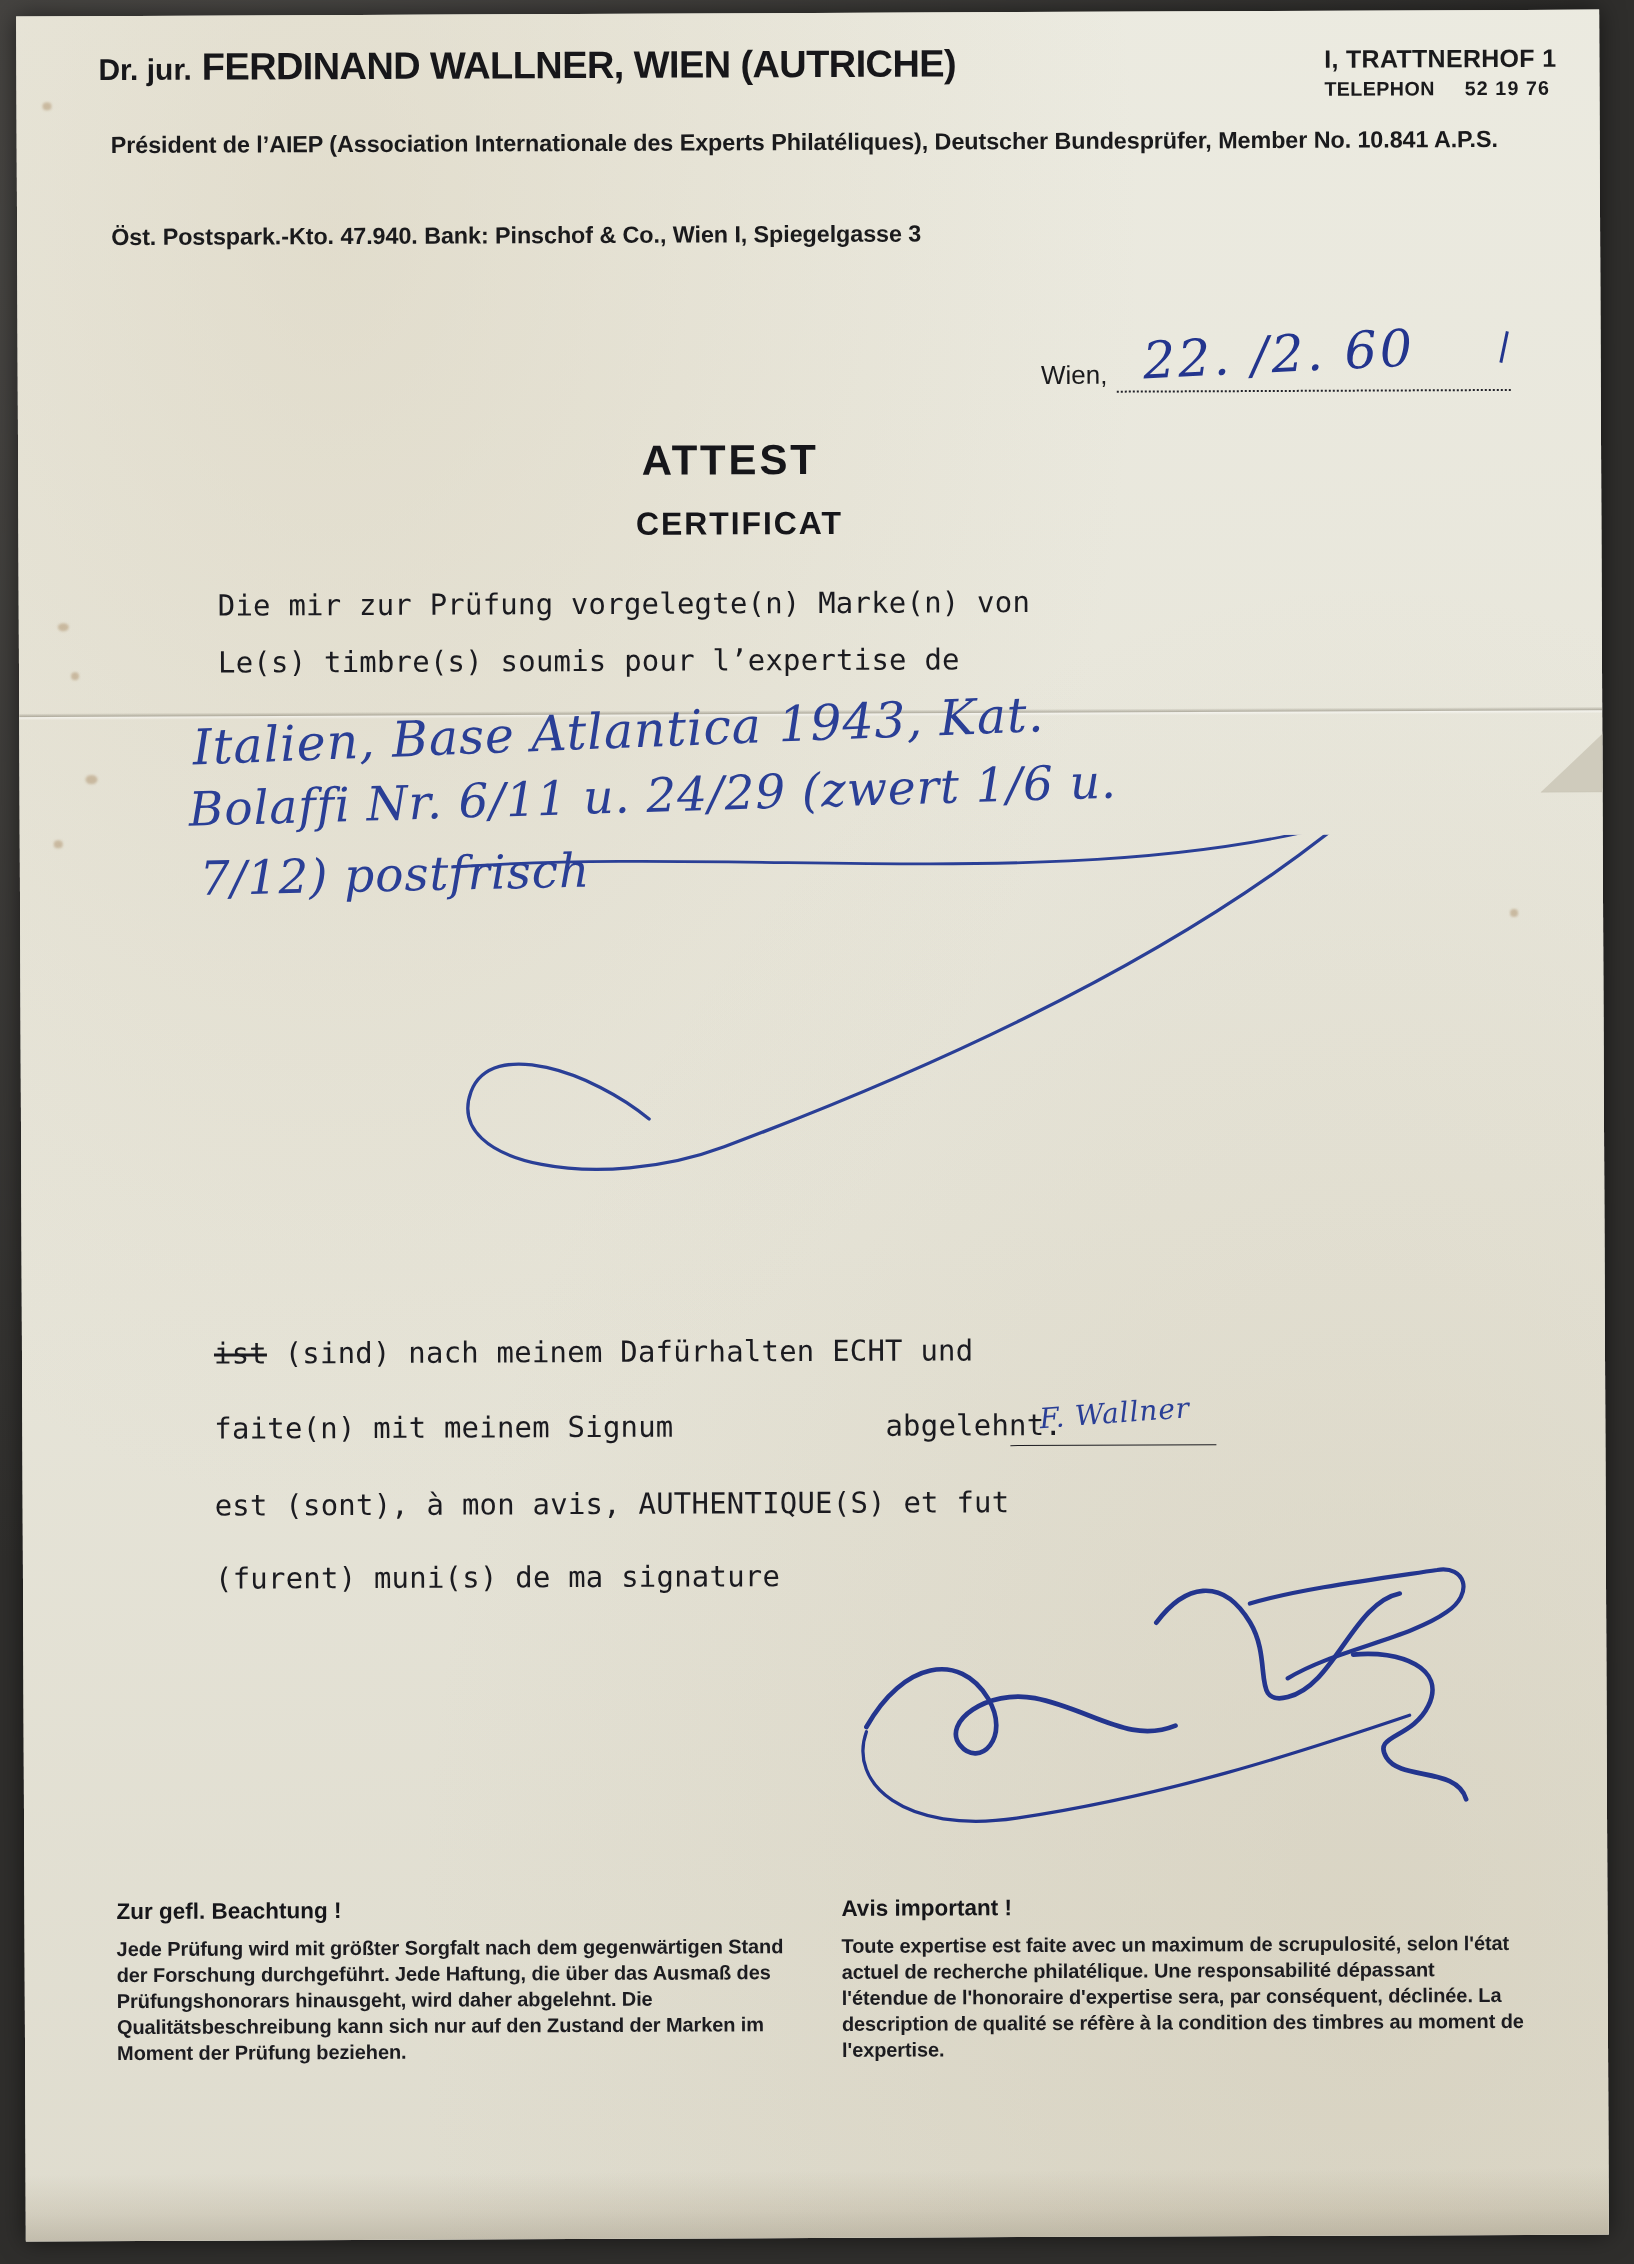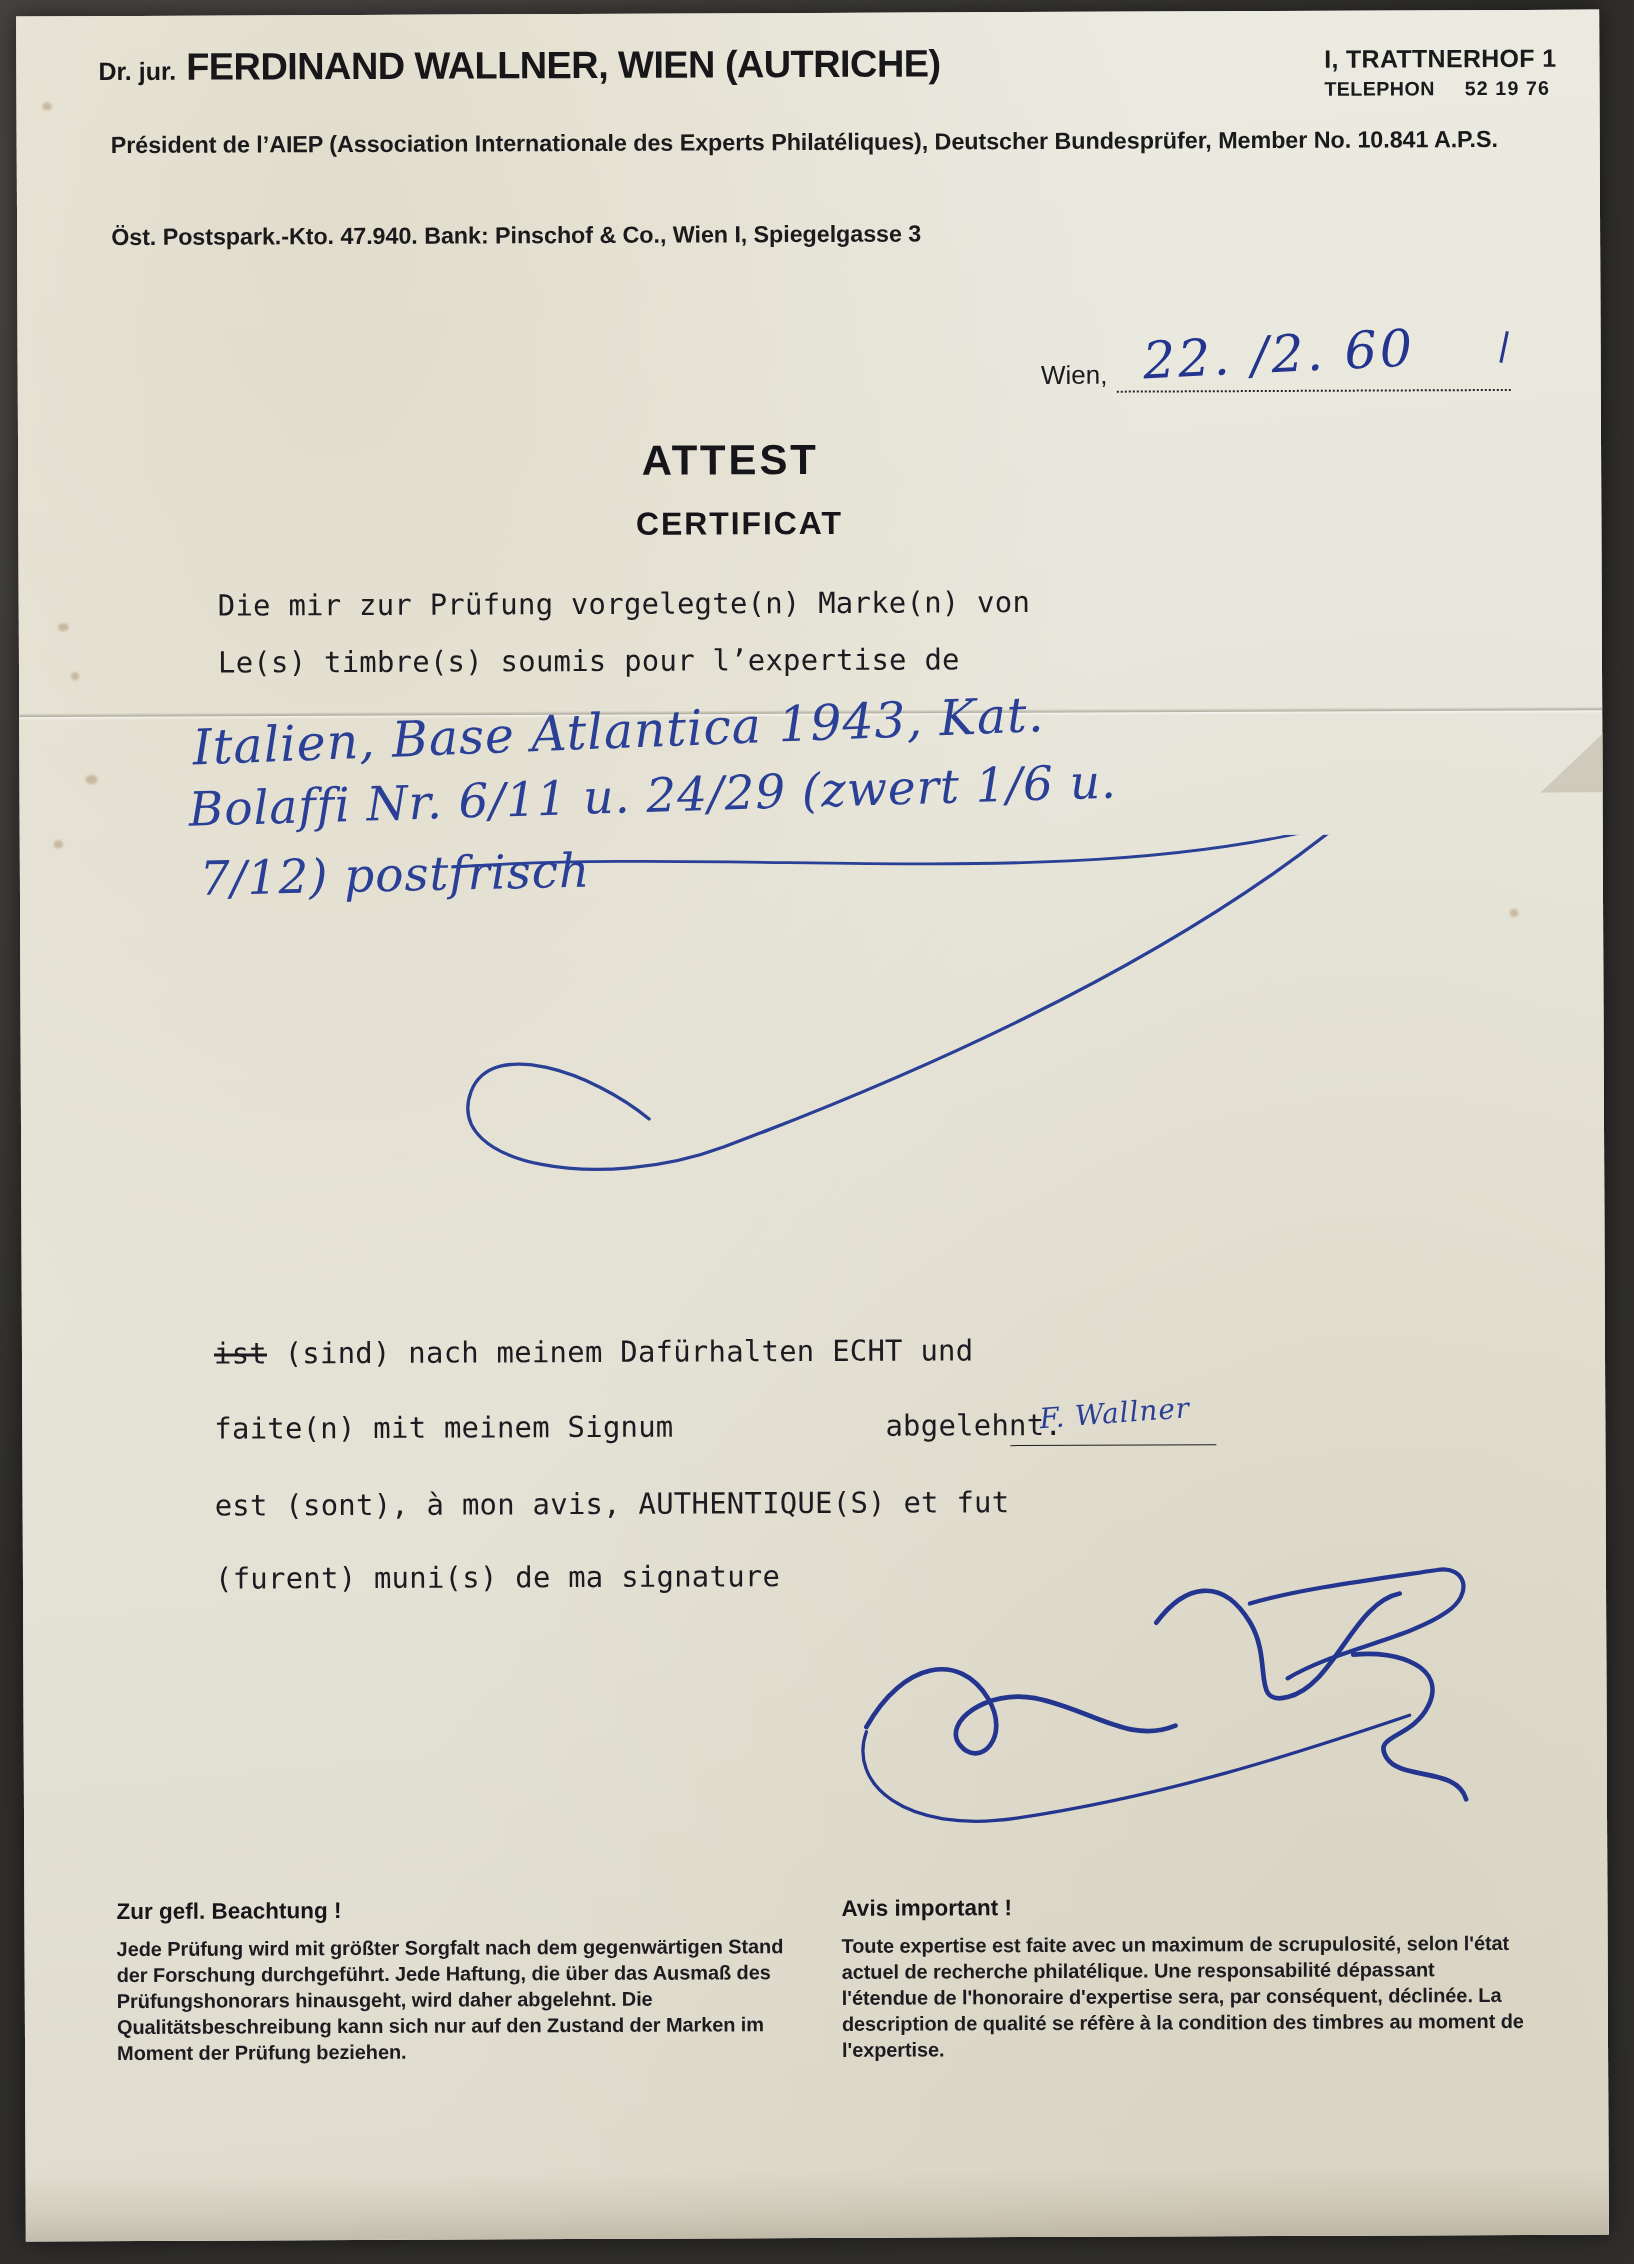--- a/index.html
+++ b/index.html
@@ -89,21 +89,21 @@
   }
   .hdr-name {
     font-family: "Liberation Sans", sans-serif;
     font-weight: bold;
     font-size: 38px;
     letter-spacing: -0.6px;
     color: #17171a;
     white-space: nowrap;
   }
   .hdr-name .small {
-    font-size: 25px;
+    font-size: 30px;
     letter-spacing: 0;
   }
   .hdr-addr {
     text-align: left;
     padding-top: 3.7px;
     padding-left: 11.2px;
   }
   .hdr-addr .line1 {
     font-size: 20.6px;
     font-weight: bold;

